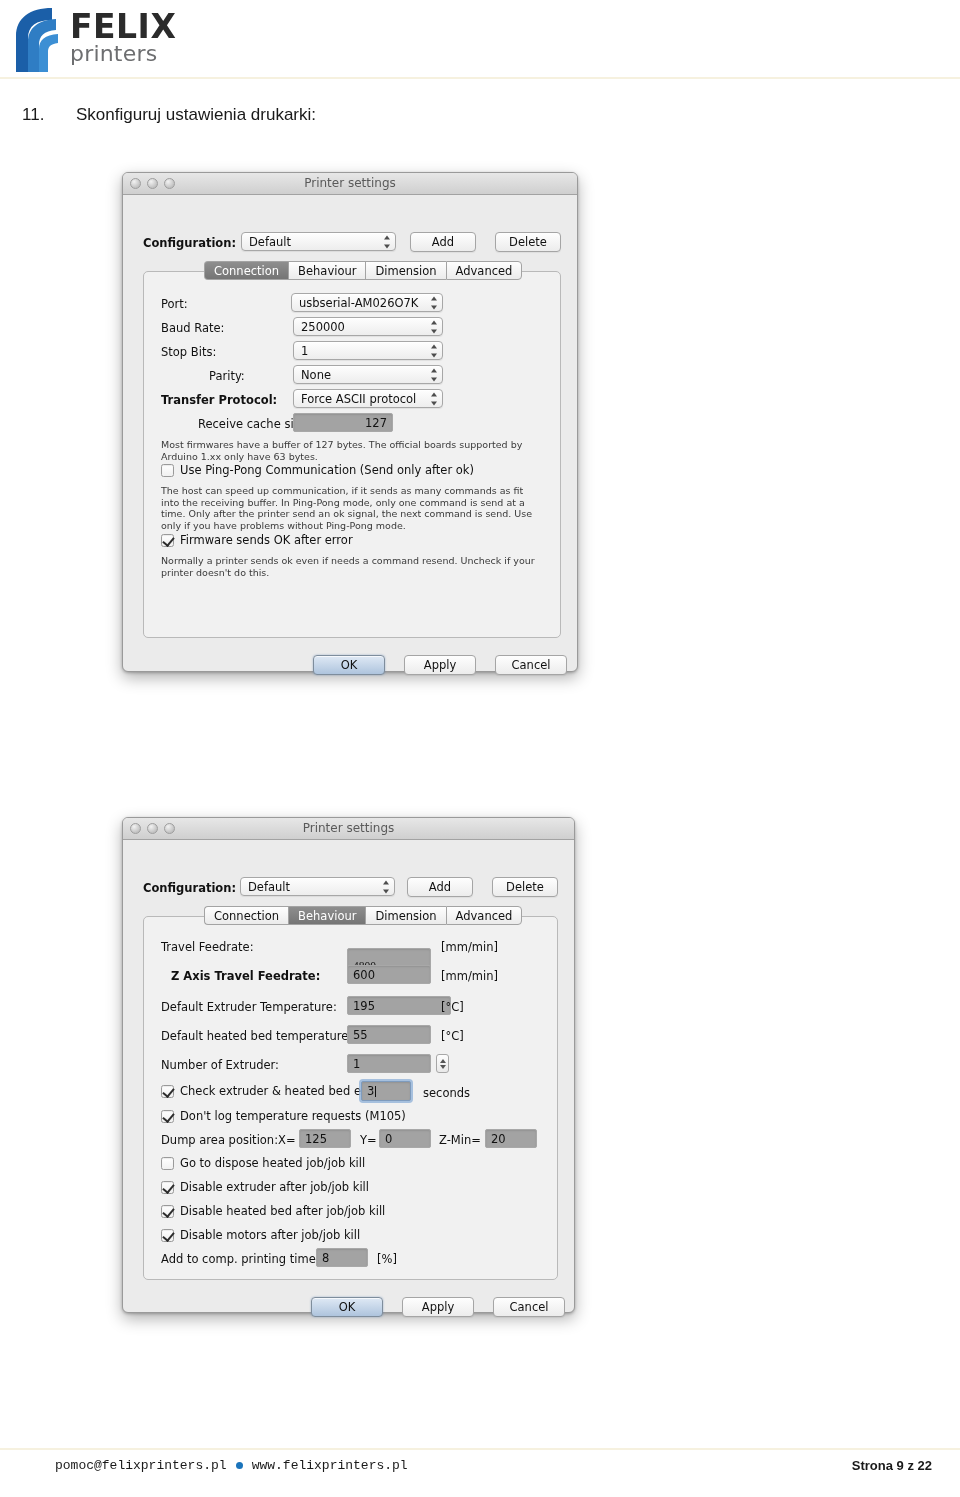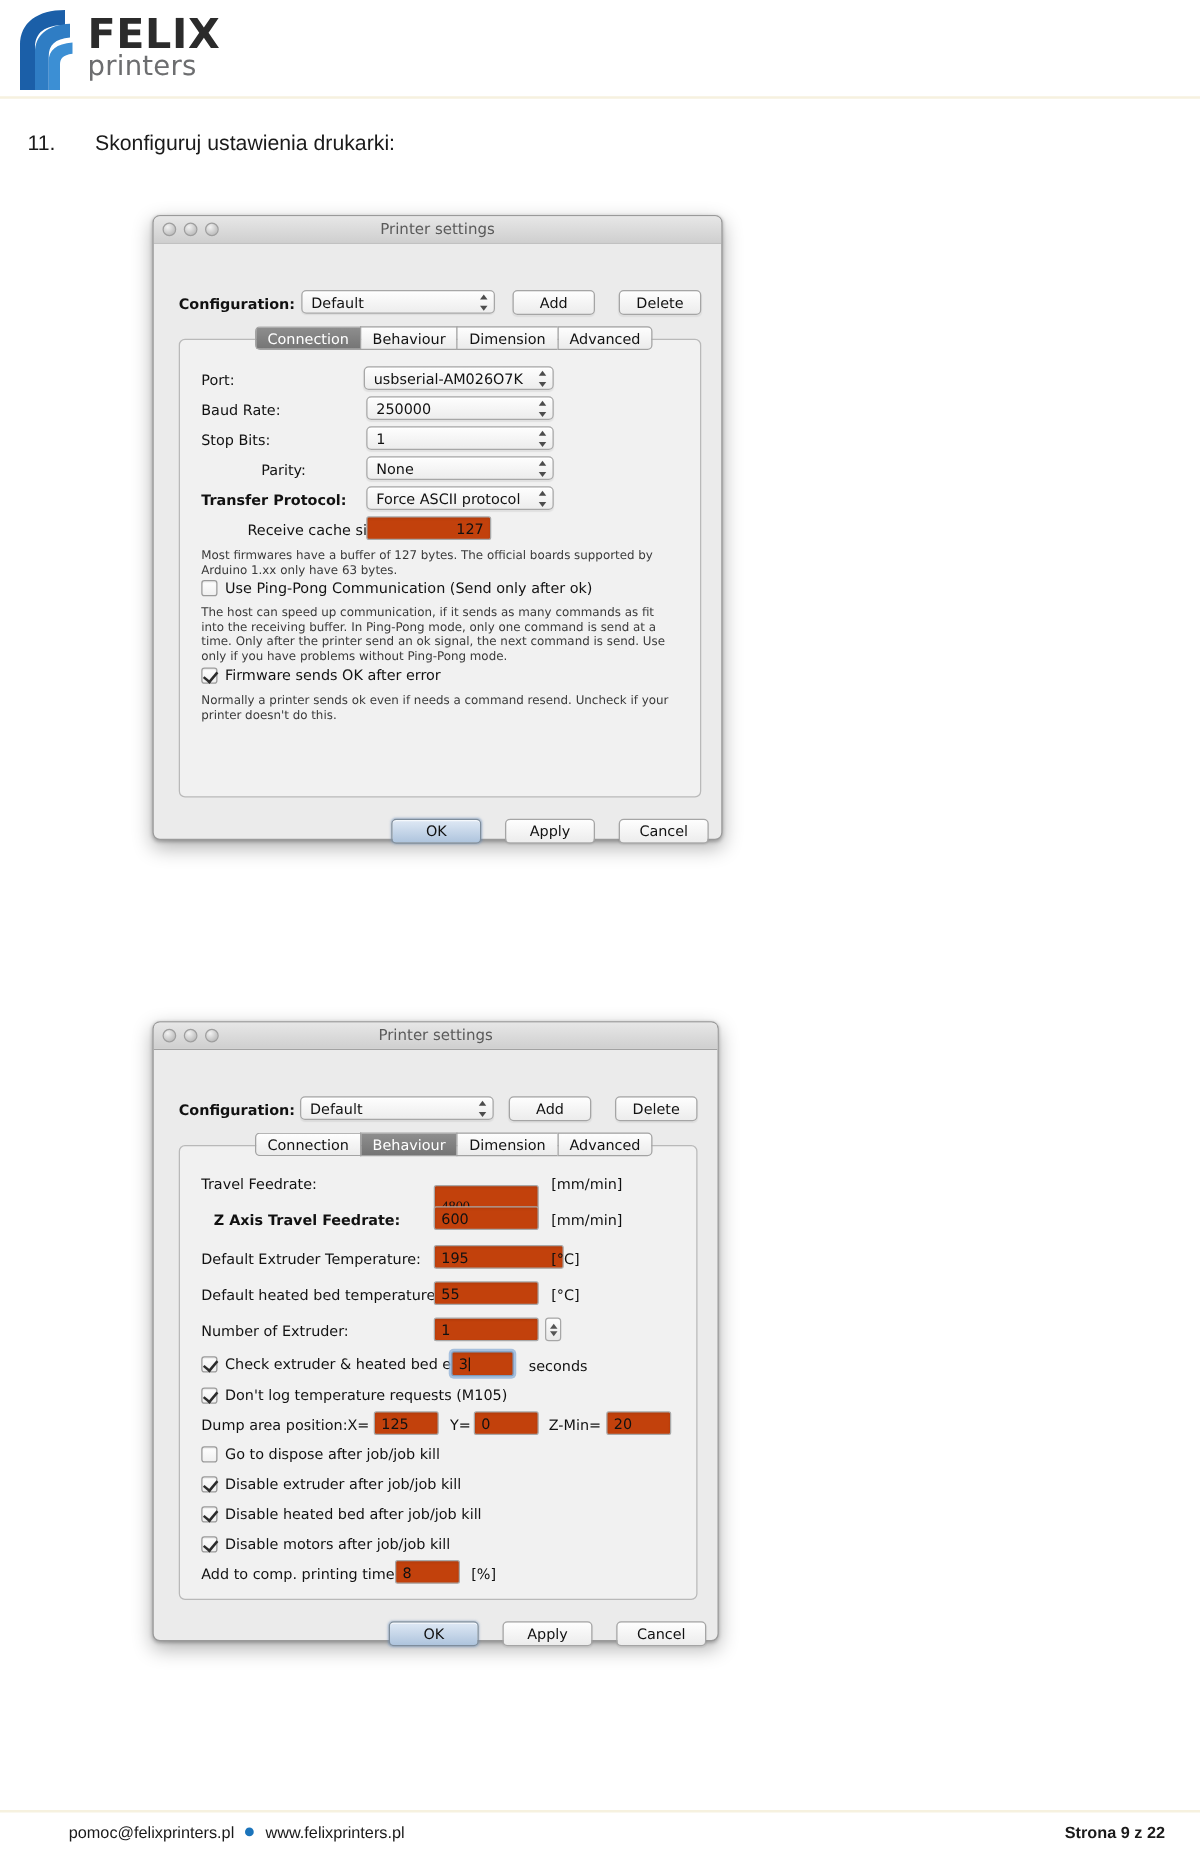--- a/index.html
+++ b/index.html
@@ -107,21 +107,21 @@
   }
 
   .tabpanel {
     position:absolute;
     background: #f1f1f1;
     border:1px solid #b9b9b9; border-radius:5px;
   }
 
   
   .field {
-    position:absolute; background:#c2410c;
+    position:absolute; background:#a3a3a3;
     border:1px solid #a8a8a8; border-radius:2px;
     font-size:11.5px; color:#111;
     display:flex; align-items:center; padding:0 5px;
     box-shadow: inset 0 1px 2px rgba(0,0,0,0.10);
   }
   .field.right { justify-content:flex-end; }
   .field.focus {
     border:1px solid #7e9bbd;
     box-shadow: 0 0 0 2px rgba(140,175,215,0.75), inset 0 1px 2px rgba(0,0,0,0.10);
   }
@@ -158,21 +158,21 @@
   }
 
   .unit { position:absolute; font-size:11.5px; color:#111; }
   .rowlabel { position:absolute; font-size:11.5px; color:#111; white-space:nowrap; }
 
   .btnrow { position:absolute; display:flex; }
 
   
   .footer-rule { position:absolute; left:0; top:1448px; width:960px; height:2px; background:#f6f1df; }
   .footer { position:absolute; left:0; top:1458px; width:960px; height:30px; }
-  .footer-left { position:absolute; left:55px; top:0; font-size:13px; color:#1a1a1a; display:flex; align-items:center; gap:9px;}
+  .footer-left { position:absolute; left:55px; top:0; font-size:13px; color:#1a1a1a; display:flex; align-items:center; gap:9px;font-family:Liberation Mono, monospace;}
   .dot { width:7px; height:7px; border-radius:50%; background:#1b74bb; display:inline-block; }
   .footer-right { position:absolute; right:28px; top:0; font-size:13px; color:#1a1a1a; font-weight:bold; }
 </style>
 </head>
 <body>
 
 <div class="page-header">
   <div class="logo-wrap">
     <svg class="logo-mark" viewBox="0 0 58 66">
       <path d="M8 66 L8 30 C8 12 22 2 44 2 L44 14 C28 14 20 20 20 32 L20 66 Z" fill="#1b5fa8"></path>
@@ -389,21 +389,21 @@
     <div class="field" style="left:256px; top:289px; width:52px; height:19px;">
       <span>0</span>
     </div>
     <div class="rowlabel" style="left:316px; top:293px;">Z-Min=</div>
     <div class="field" style="left:362px; top:289px; width:52px; height:19px;">
       <span>20</span>
     </div>
 
     <div class="cbrow" style="left:38px; top:316px;">
       <span class="cbox"></span>
-      <span class="cblabel">Go to dispose after job/job kill</span>
+      <span class="cblabel">Go to dispose heated job/job kill</span>
     </div>
     <div class="cbrow" style="left:38px; top:340px;">
       <span class="cbox on"></span>
       <span class="cblabel">Disable extruder after job/job kill</span>
     </div>
     <div class="cbrow" style="left:38px; top:364px;">
       <span class="cbox on"></span>
       <span class="cblabel">Disable heated bed after job/job kill</span>
     </div>
     <div class="cbrow" style="left:38px; top:388px;">

